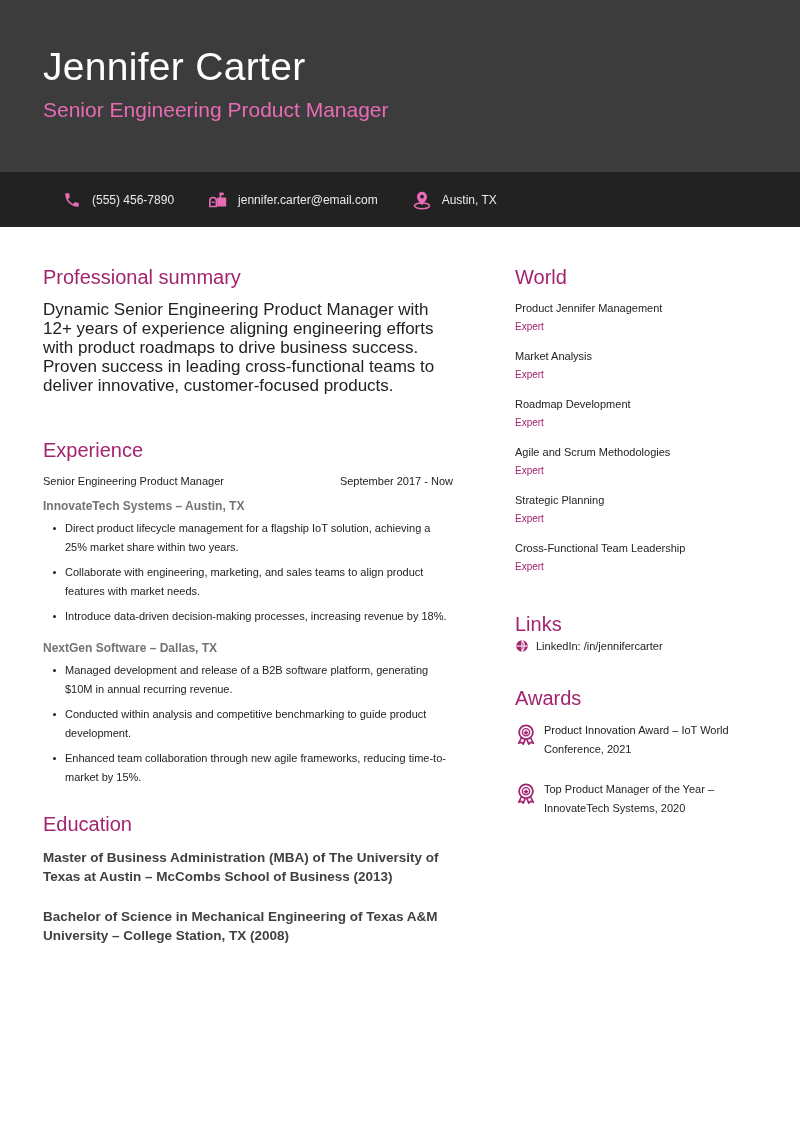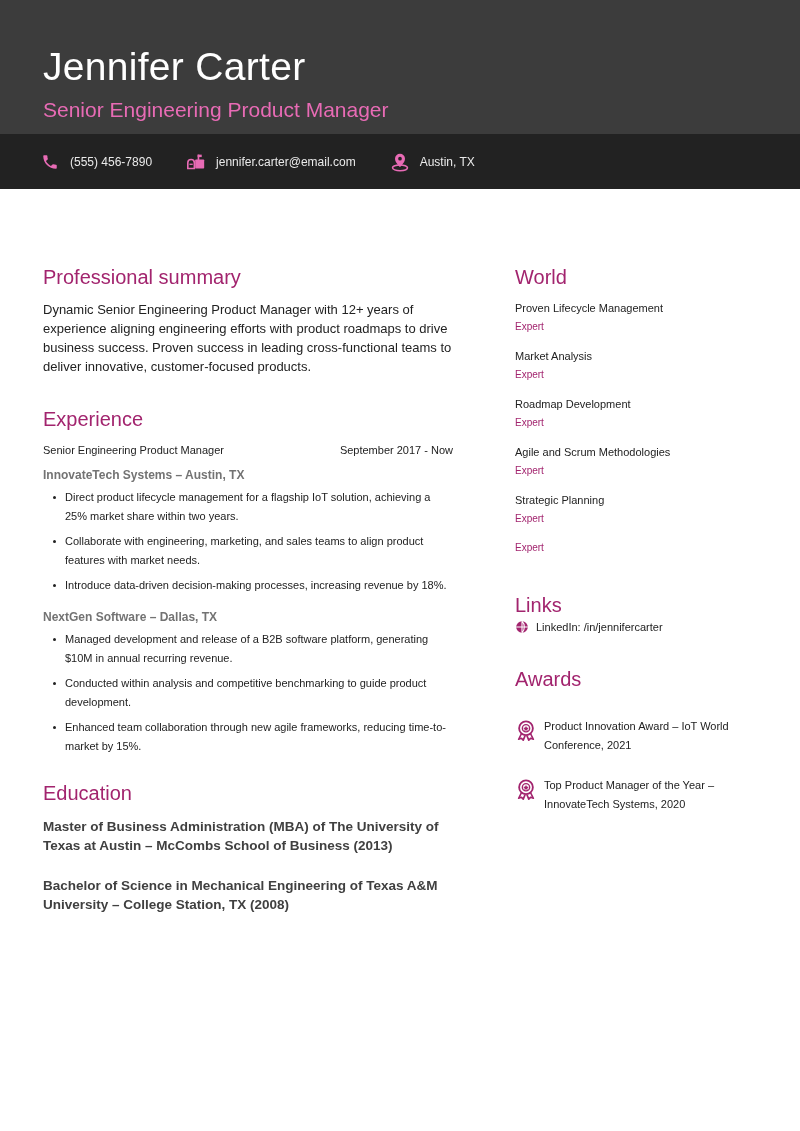--- a/index.html
+++ b/index.html
@@ -1,33 +1,33 @@
 <!DOCTYPE html>
 <html><head>
 <meta charset="utf-8">
 <style>
   * { box-sizing: border-box; margin: 0; padding: 0; }
   html, body { width: 800px; height: 1131px; background: #ffffff; }
   body { font-family: "Liberation Sans", "DejaVu Sans", sans-serif; color: #1f1f1f; position: relative; overflow: hidden; }
 
-  .header { background: #3c3c3c; height: 134px; padding: 42px 0 0 43px; }
+  .header { background: #3c3c3c; height: 172px; padding: 42px 0 0 43px; }
   .name { color: #ffffff; font-size: 39px; font-weight: 400; letter-spacing: 0.3px; line-height: 50px; }
   .title { color: #e86bb5; font-size: 21px; line-height: 30px; margin-top: 3px; }
 
-  .contact { background: #222222; height: 55px; display: flex; align-items: center; padding-left: 40px; }
+  .contact { background: #222222; height: 55px; display: flex; align-items: center; padding-left: 62px; }
   .contact-item { display: flex; align-items: center; margin-right: 34px; }
   .contact-item .ico { width: 20px; height: 20px; margin-right: 10px; display: inline-flex; align-items: center; justify-content: center; }
   .contact-item .txt { color: #eaeaea; font-size: 12px; }
 
   .col-left { position: absolute; left: 43px; top: 262px; width: 410px; }
   .col-right { position: absolute; left: 515px; top: 262px; width: 250px; }
 
   .sec-title { color: #a2246e; font-size: 20px; line-height: 30px; font-weight: 400; }
 
-  .summary { font-size: 13px; line-height: 19px; margin-top: 8px; color: #222; }
+  .summary { font-size: 17px; line-height: 19px; margin-top: 8px; color: #222; }
 
   .exp { margin-top: 0; }
   .exp-head { display: flex; justify-content: space-between; font-size: 11px; color: #222; line-height: 16px; }
   .exp-company { font-size: 12px; font-weight: 700; margin-top: 7px; line-height: 20px; color: #737373; }
   .bullets { list-style: none; margin-top: 3px; padding-left: 9px; }
   .bullets li { position: relative; padding-left: 13px; font-size: 11px; line-height: 19px; margin-bottom: 6px; color: #222; }
   .bullets li::before { content: ""; position: absolute; left: 1px; top: 8px; width: 3px; height: 3px; background: #222; border-radius: 50%; }
 
   .edu-item { font-size: 13.5px; font-weight: 700; line-height: 19px; color: #404040; margin-top: 12px; }
 
@@ -81,21 +81,21 @@
     <span class="txt">Austin, TX</span>
   </div>
 </div>
 
 <div class="col-left">
   <section>
     <h2 class="sec-title">Professional summary</h2>
     <p class="summary">Dynamic Senior Engineering Product Manager with 12+ years of experience aligning engineering efforts with product roadmaps to drive business success. Proven success in leading cross-functional teams to deliver innovative, customer-focused products.</p>
   </section>
 
-  <section style="margin-top:28px;">
+  <section style="margin-top:40px;">
     <h2 class="sec-title">Experience</h2>
 
     <div class="exp" style="margin-top:8px;">
       <div class="exp-head">
         <span>Senior Engineering Product Manager</span>
         <span>September 2017 - Now</span>
       </div>
       <div class="exp-company">InnovateTech Systems – Austin, TX</div>
       <ul class="bullets">
         <li>Direct product lifecycle management for a flagship IoT solution, achieving a 25% market share within two years.</li>
@@ -118,60 +118,61 @@
     <h2 class="sec-title">Education</h2>
     <div class="edu-item" style="margin-top:9px;">Master of Business Administration (MBA) of The University of Texas at Austin – McCombs School of Business (2013)</div>
     <div class="edu-item" style="margin-top:21px;">Bachelor of Science in Mechanical Engineering of Texas A&amp;M University – College Station, TX (2008)</div>
   </section>
 </div>
 
 <div class="col-right">
   <section>
     <h2 class="sec-title">World</h2>
     <div class="skill" style="margin-top:8px;">
-      <div class="skill-name">Proven Lifecycle Management</div>
+      <div class="skill-name">Product Jennifer Management</div>
       <div class="skill-level">Expert</div>
     </div>
     <div class="skill" style="margin-top:13px;">
       <div class="skill-name">Market Analysis</div>
       <div class="skill-level">Expert</div>
     </div>
     <div class="skill" style="margin-top:13px;">
       <div class="skill-name">Roadmap Development</div>
       <div class="skill-level">Expert</div>
     </div>
     <div class="skill" style="margin-top:13px;">
       <div class="skill-name">Agile and Scrum Methodologies</div>
       <div class="skill-level">Expert</div>
     </div>
     <div class="skill" style="margin-top:13px;">
       <div class="skill-name">Strategic Planning</div>
       <div class="skill-level">Expert</div>
     </div>
     <div class="skill" style="margin-top:13px;">
+      <div class="skill-name">Cross-Functional Team Leadership</div>
       <div class="skill-level">Expert</div>
     </div>
   </section>
 
   <section style="margin-top:34px;">
     <h2 class="sec-title">Links</h2>
     <div class="link-row">
       <span class="ico">
         <svg width="14" height="14" viewBox="0 0 24 24">
             <circle cx="12" cy="12" r="10" fill="#a2246e"></circle>
             <path d="M12 2v20M2 12h20M12 2c3 3 4 6 4 10s-1 7-4 10" fill="none" stroke="#fff" stroke-width="1.8"></path>
           </svg>
       </span>
       <span>LinkedIn: /in/jennifercarter</span>
     </div>
   </section>
 
   <section style="margin-top:30px;">
     <h2 class="sec-title">Awards</h2>
-    <div class="award" style="margin-top:23px;">
+    <div class="award" style="margin-top:8px;">
       <span class="ico">
         <svg width="22" height="24" viewBox="0 0 24 26">
             <circle cx="12" cy="10" r="7.5" fill="none" stroke="#a2246e" stroke-width="2"></circle>
             <circle cx="12" cy="10" r="4" fill="none" stroke="#a2246e" stroke-width="1.5"></circle>
             <path d="M12 7.5l.9 1.8 2 .3-1.4 1.4.3 2-1.8-.9-1.8.9.3-2-1.4-1.4 2-.3z" fill="#a2246e"></path>
             <path d="M7 16l-3 6 3-1 2 2 2-5M17 16l3 6-3-1-2 2-2-5" fill="none" stroke="#a2246e" stroke-width="1.8" stroke-linejoin="round"></path>
           </svg>
       </span>
       <span class="txt">Product Innovation Award – IoT World Conference, 2021</span>
     </div>

